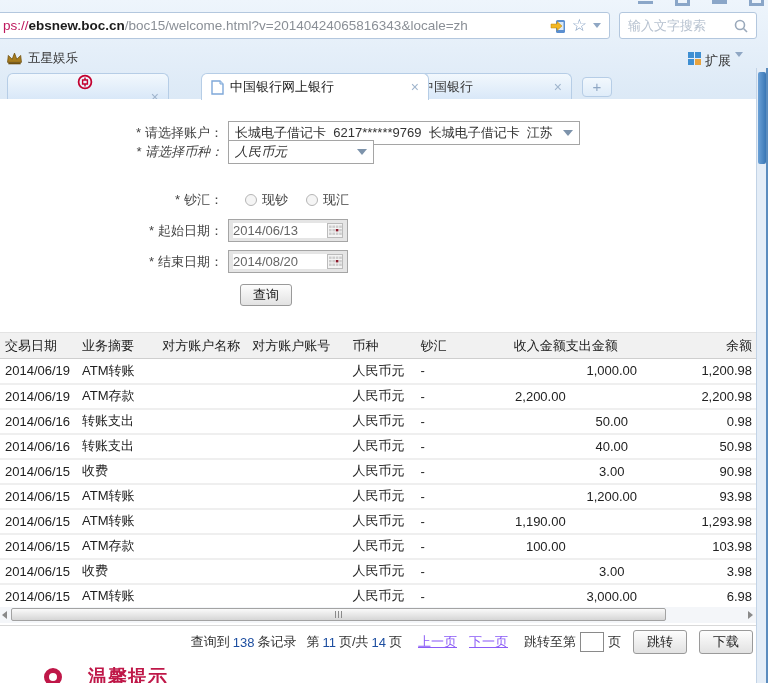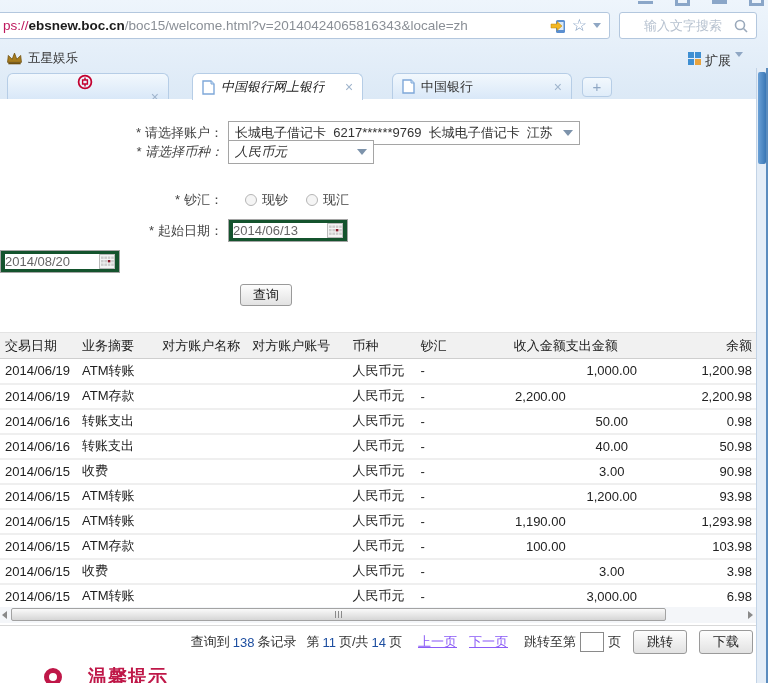--- a/index.html
+++ b/index.html
@@ -24,21 +24,21 @@
   .url-domain { color:#1c1c1c; font-weight:bold; }
   .url-path { color:#8a8f96; }
   .url-icons { display:flex; align-items:center; gap:6px; padding-right:8px; }
   .star-glyph { color:#7f9cc0; font-size:17px; line-height:1; }
   .caret { width:0; height:0; border-left:4px solid transparent; border-right:4px solid transparent;
            border-top:5px solid #8fa7c4; }
   .search-field { position:absolute; top:12px; left:619px; width:138px; height:27px;
                   background:#fff; border:1px solid #b3c7de; border-radius:3px;
                   display:flex; align-items:center; }
   .search-field input { flex:1; border:none; outline:none; font-size:13px; color:#444;
-                        padding-left:24px; width:100px; background:transparent;
+                        padding-left:8px; width:100px; background:transparent;
                         font-family:"Liberation Sans","DejaVu Sans",sans-serif; }
   .search-field input::placeholder { color:#b7c2d0; }
 
   
   .bookmark { position:absolute; top:50px; left:6px; display:flex; align-items:center; gap:5px;
               font-size:12.5px; color:#333; }
   .ext-area { position:absolute; top:52px; left:688px; display:flex; gap:4px;
               font-size:13px; color:#333; }
   .grid-icon { width:13px; height:13px; display:grid; grid-template-columns:6px 6px; gap:1px; }
   .grid-icon span { width:6px; height:6px; background:#3f8fd2; }
@@ -73,21 +73,21 @@
   .req { color:#444; margin-right:4px; }
   .sel { border:1px solid #a5a5a5; background:#fff; height:24px; display:flex; align-items:center;
          font-size:13px; color:#333; padding:0 6px; }
   .sel-text { flex:1; white-space:pre; overflow:hidden; }
   .sel-arrow { width:0; height:0; border-left:5px solid transparent; border-right:5px solid transparent;
                border-top:6px solid #7d93ab; margin-left:6px; }
   .radio-group { display:flex; align-items:center; gap:18px; }
   .radio-opt { display:flex; align-items:center; gap:5px; font-size:13px; color:#404040; }
   .radio-circle { width:12px; height:12px; border-radius:50%; border:1px solid #b5b5b5;
                   background:#f5f5f5; }
-  .date-input { border:1px solid #a5a5a5; background:#14532d; width:120px; height:23px;
+  .date-input { border:1px solid #a5a5a5; background:#e5e5e5; width:120px; height:23px;
                 display:flex; align-items:center; padding:0 4px; }
   .date-input input { border:none; outline:none; flex:1; width:80px; font-size:13px; color:#666;
                       font-family:"Liberation Sans","DejaVu Sans",sans-serif; }
   .btn { border:1px solid #9a9a9a; border-radius:3px; background:linear-gradient(#fdfdfd,#e2e2e2);
          font-size:13px; color:#222; text-align:center;
          font-family:"Liberation Sans","DejaVu Sans",sans-serif; }
   .query-btn { position:absolute; top:185px; left:240px; width:52px; height:22px; line-height:20px; }
 
   
   .txn-table { position:absolute; top:233px; left:0; width:756px; border-collapse:collapse;
@@ -194,21 +194,21 @@
       <span class="tab-icon">
         <svg width="16" height="16" viewBox="0 0 20 20">
           <circle cx="10" cy="10" r="8" fill="none" stroke="#c3002f" stroke-width="2.2"></circle>
           <path d="M10,4.5 v3 M7,7.5 h6 v5 h-6 z M10,12.5 v3" fill="none" stroke="#c3002f" stroke-width="1.8"></path>
         </svg>
       </span>
       <span class="tab-label">中国银行全球门户网站</span>
       <span class="tab-close">×</span>
     </div>
 
-    <div class="tab active" style="left:192px; width:171px;font-style:italic;">
+    <div class="tab active" style="left:201px; width:228px;">
       <span class="tab-icon">
         <svg width="13" height="15" viewBox="0 0 13 15">
           <path d="M1,1 h8 l3,3 v10 h-11 z" fill="#fff" stroke="#7fa8d9" stroke-width="1.4"></path>
           <path d="M9,1 v3 h3" fill="#cfe2f5" stroke="#7fa8d9" stroke-width="1"></path>
         </svg>
       </span>
       <span class="tab-label">中国银行网上银行</span>
       <span class="tab-close">×</span>
     </div>
 
@@ -284,20 +284,23 @@
               <rect x="5.4" y="9.5" width="2.6" height="2.4"></rect>
               <rect x="8.8" y="9.5" width="2.6" height="2.4"></rect>
               <rect x="12.2" y="9.5" width="2.6" height="2.4"></rect>
           </g>
           <rect x="8.8" y="6" width="2.6" height="2.4" fill="#8b1a2b"></rect>
         </svg>
       </div>
     </div>
 
     <div class="form-row" style="top:151px;">
+      <div class="form-label">
+        <span class="req">*</span><span>结束日期</span><span>：</span>
+      </div>
       <div class="date-input">
         <input type="text" value="2014/08/20" style="">
         <svg width="16" height="15" viewBox="0 0 16 15">
           <rect x="0.5" y="0.5" width="15" height="14" fill="#f4f4f4" stroke="#bbbbbb"></rect>
           <g fill="#cccccc">
             <rect x="2" y="2.5" width="2.6" height="2.4"></rect>
               <rect x="5.4" y="2.5" width="2.6" height="2.4"></rect>
               <rect x="8.8" y="2.5" width="2.6" height="2.4"></rect>
               <rect x="12.2" y="2.5" width="2.6" height="2.4"></rect>
             <rect x="2" y="6" width="2.6" height="2.4"></rect>

